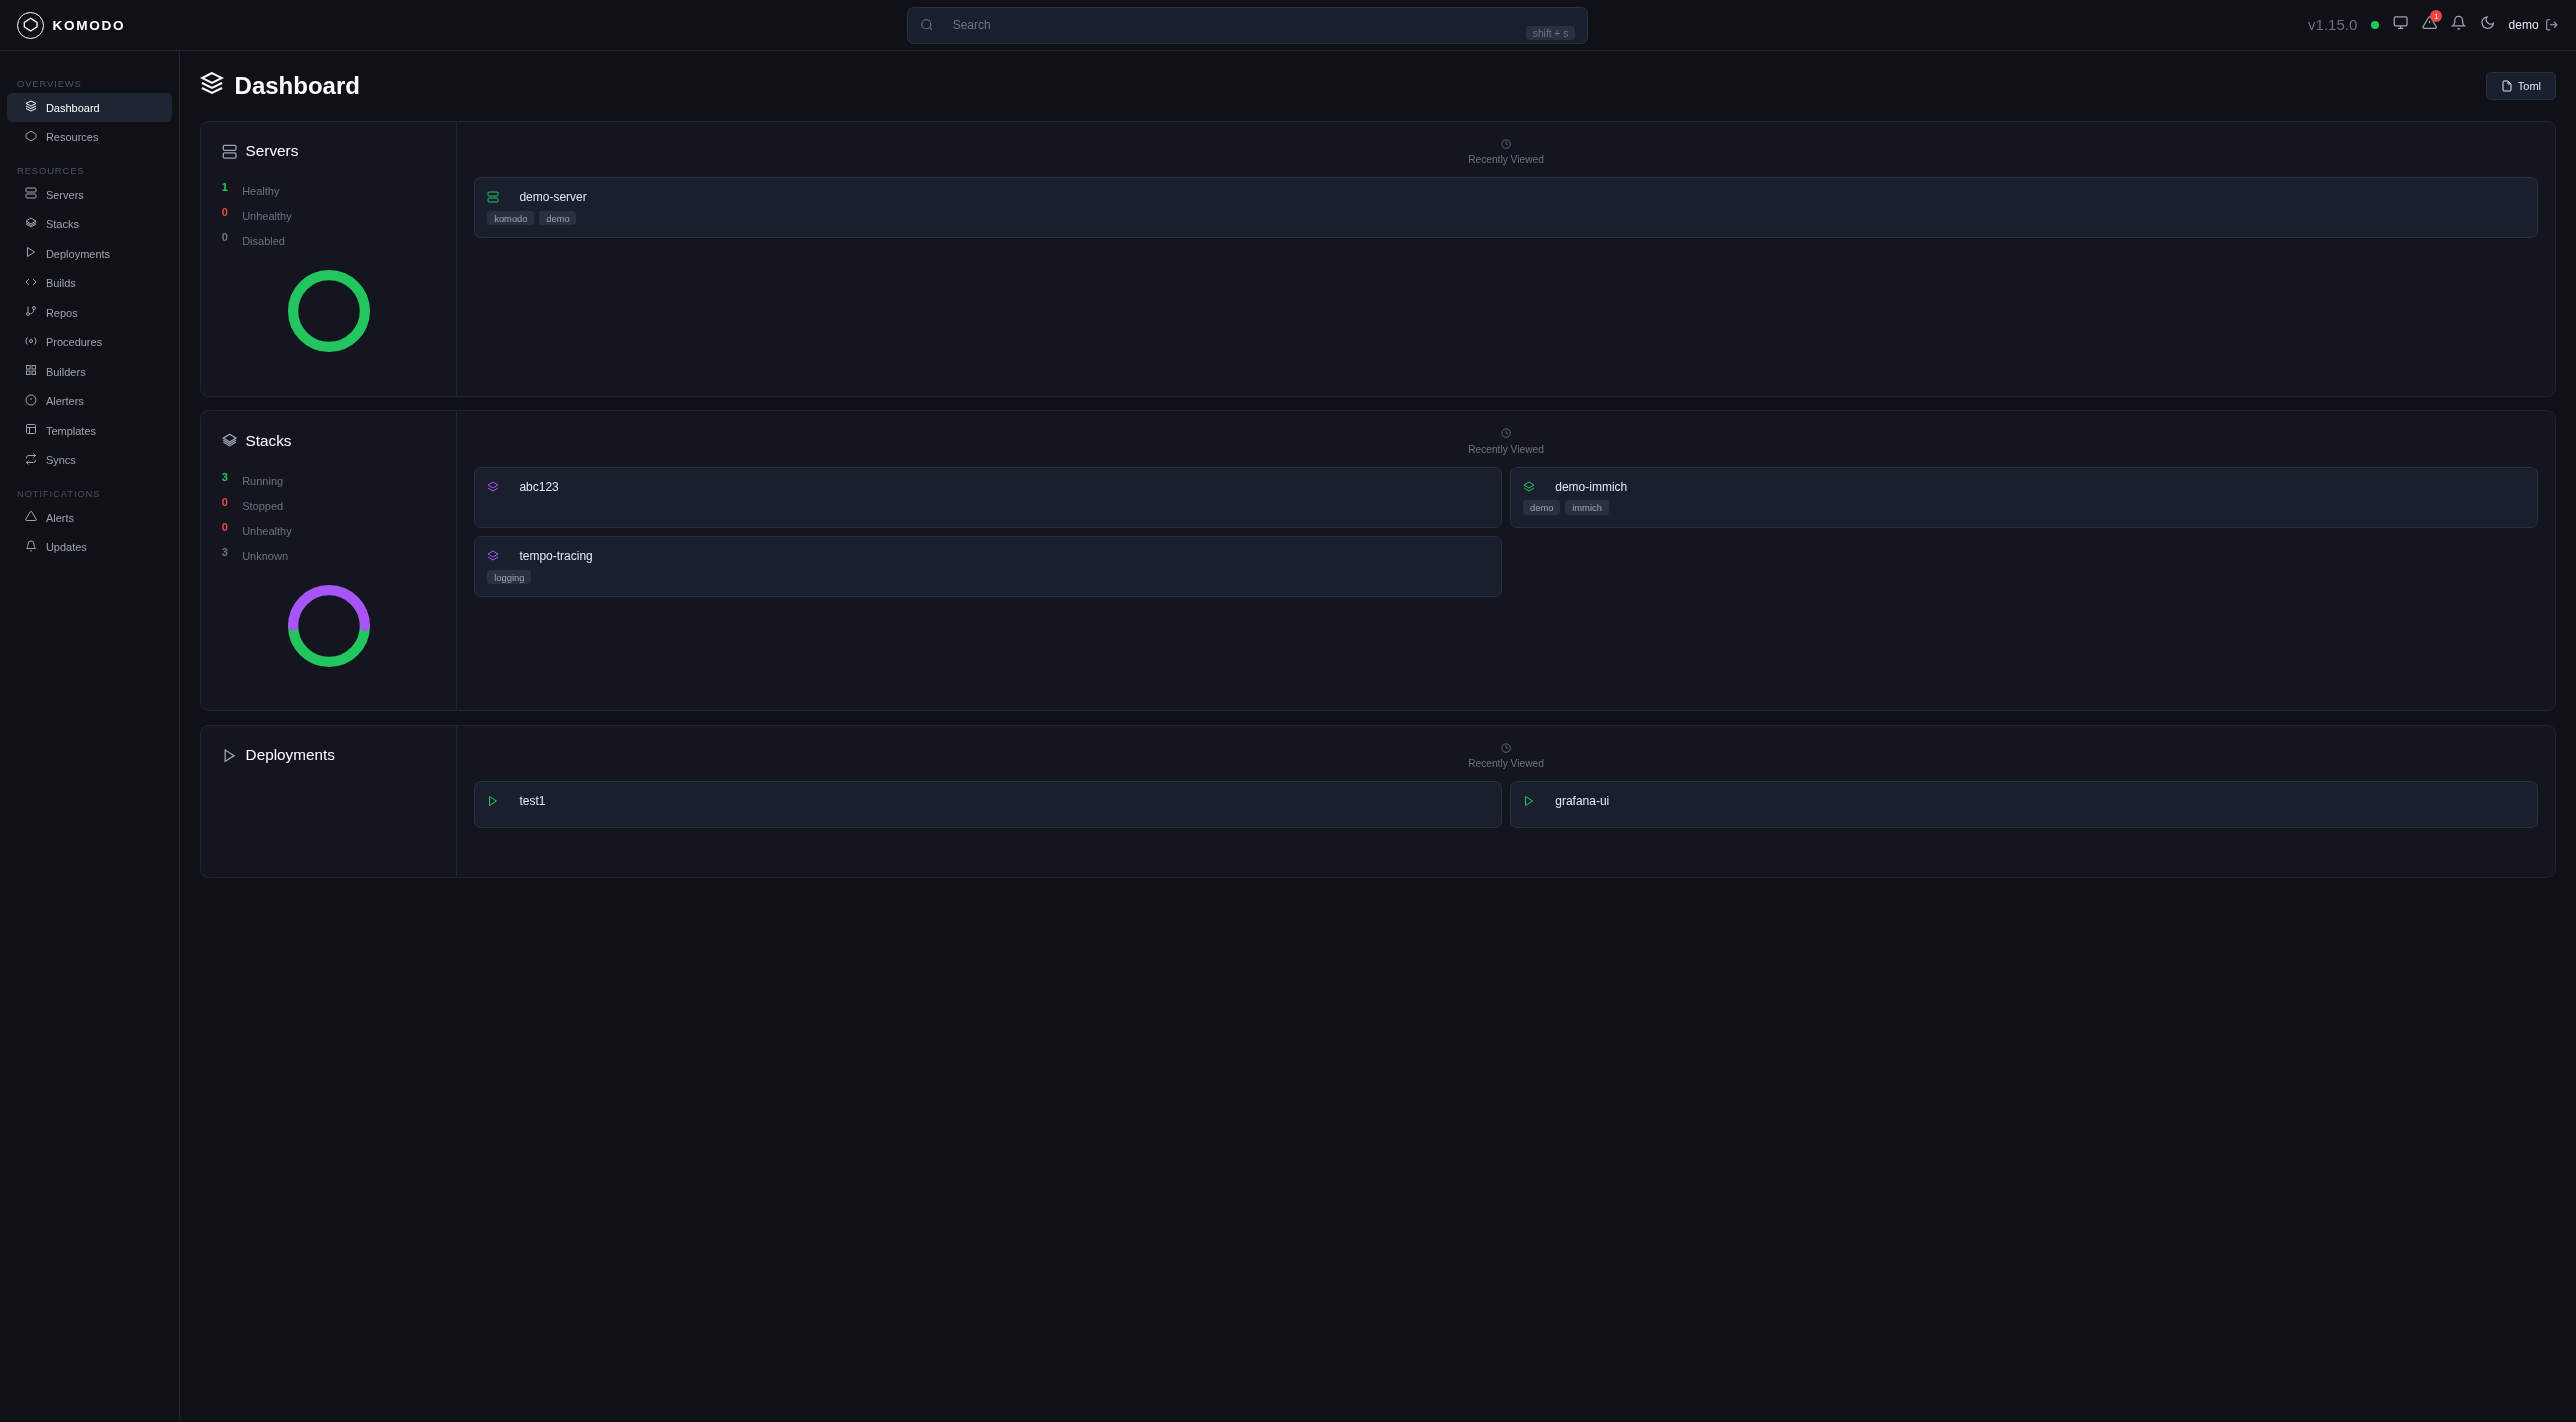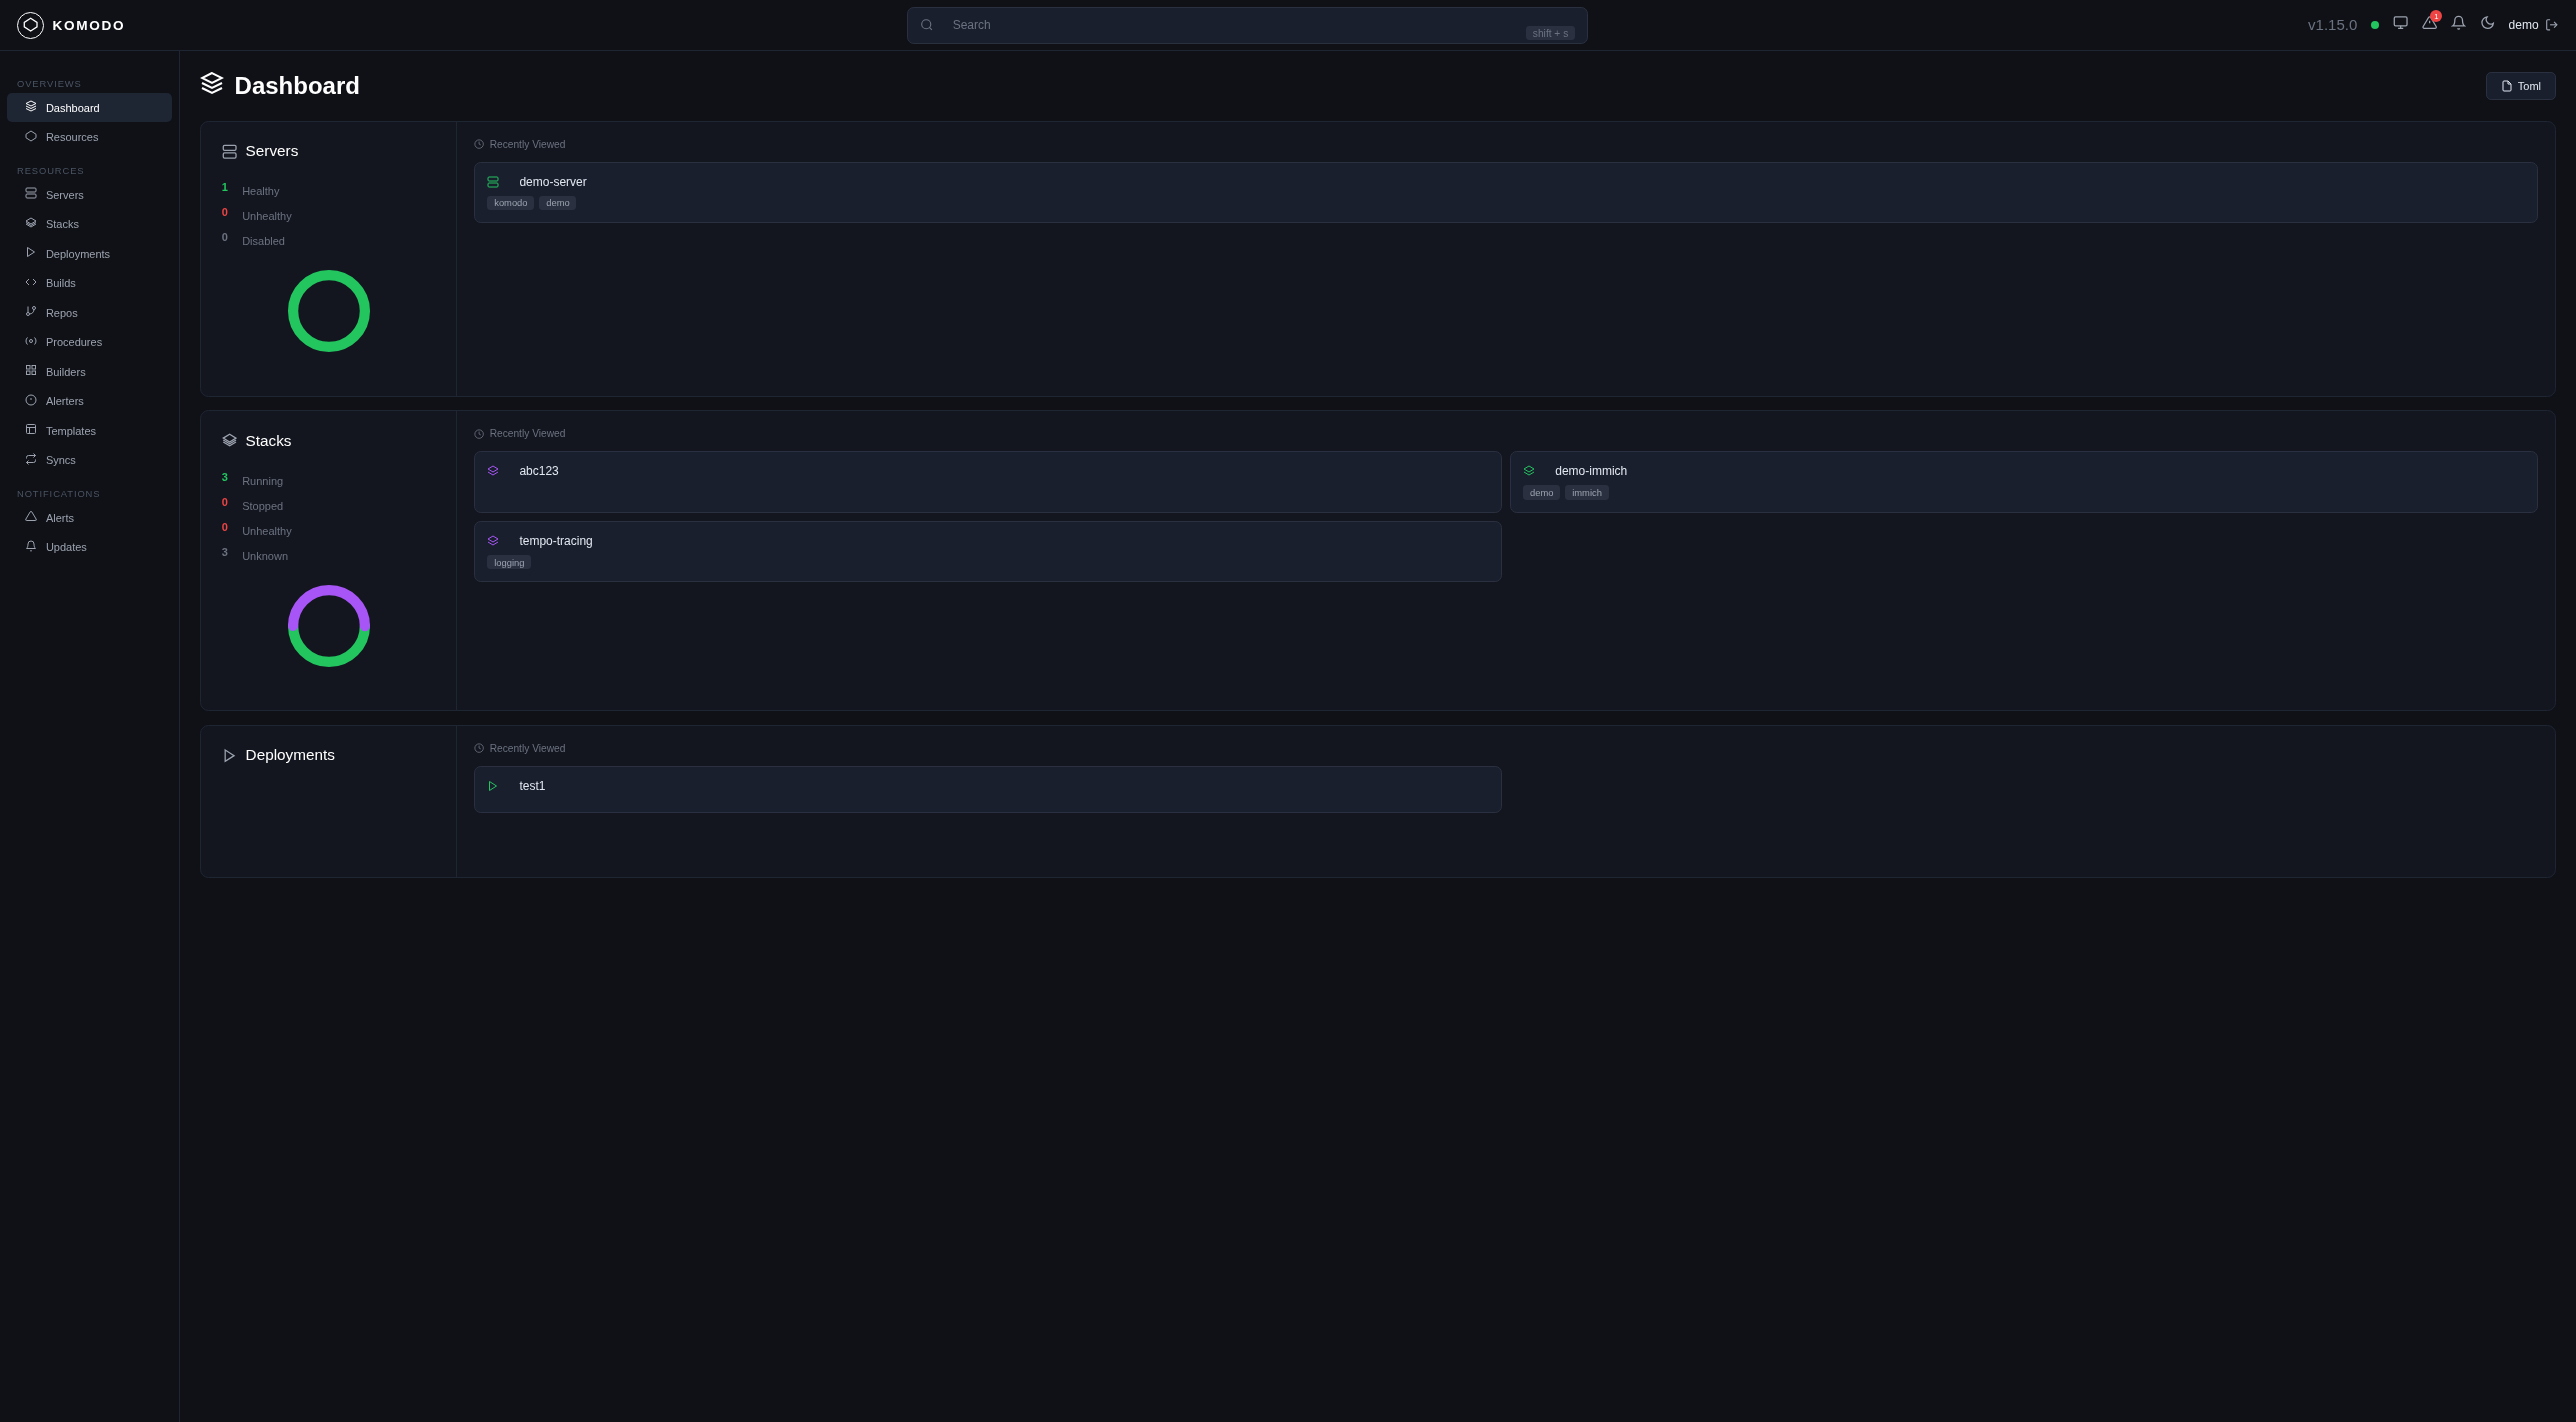--- a/index.html
+++ b/index.html
@@ -271,20 +271,21 @@
       display: flex;
       flex-direction: column;
     }
     .recently-viewed-label {
       display: flex;
       align-items: center;
       gap: 5.1px;
       font-size: 10.2px;
       color: #6b7280;
       margin-bottom: 12px;
+      flex-direction: column;
     }
     .recently-items-grid {
       display: grid;
       grid-template-columns: 1fr 1fr;
       gap: 8.5px;
     }
     .recently-item {
       background: #1a1f2e;
       border: 0.9px solid #2a3040;
       border-radius: 6.8px;
@@ -719,20 +720,28 @@
           </div>
           <div class="recently-items-grid">
             <div class="recently-item">
               <div class="recently-item-title">
                 <svg width="12" height="12" fill="none" stroke="#22c55e" stroke-width="2" viewBox="0 0 24 24">
                   <polygon points="5,3 19,12 5,21 5,3"></polygon>
                 </svg>
                 <span>test1</span>
               </div>
             </div>
+            <div class="recently-item">
+              <div class="recently-item-title">
+                <svg width="12" height="12" fill="none" stroke="#22c55e" stroke-width="2" viewBox="0 0 24 24">
+                  <polygon points="5,3 19,12 5,21 5,3"></polygon>
+                </svg>
+                <span>grafana-ui</span>
+              </div>
+            </div>
           </div>
         </div>
       </div>
 
     </div>
   </div>
 </div>
 
 
 </body></html>

